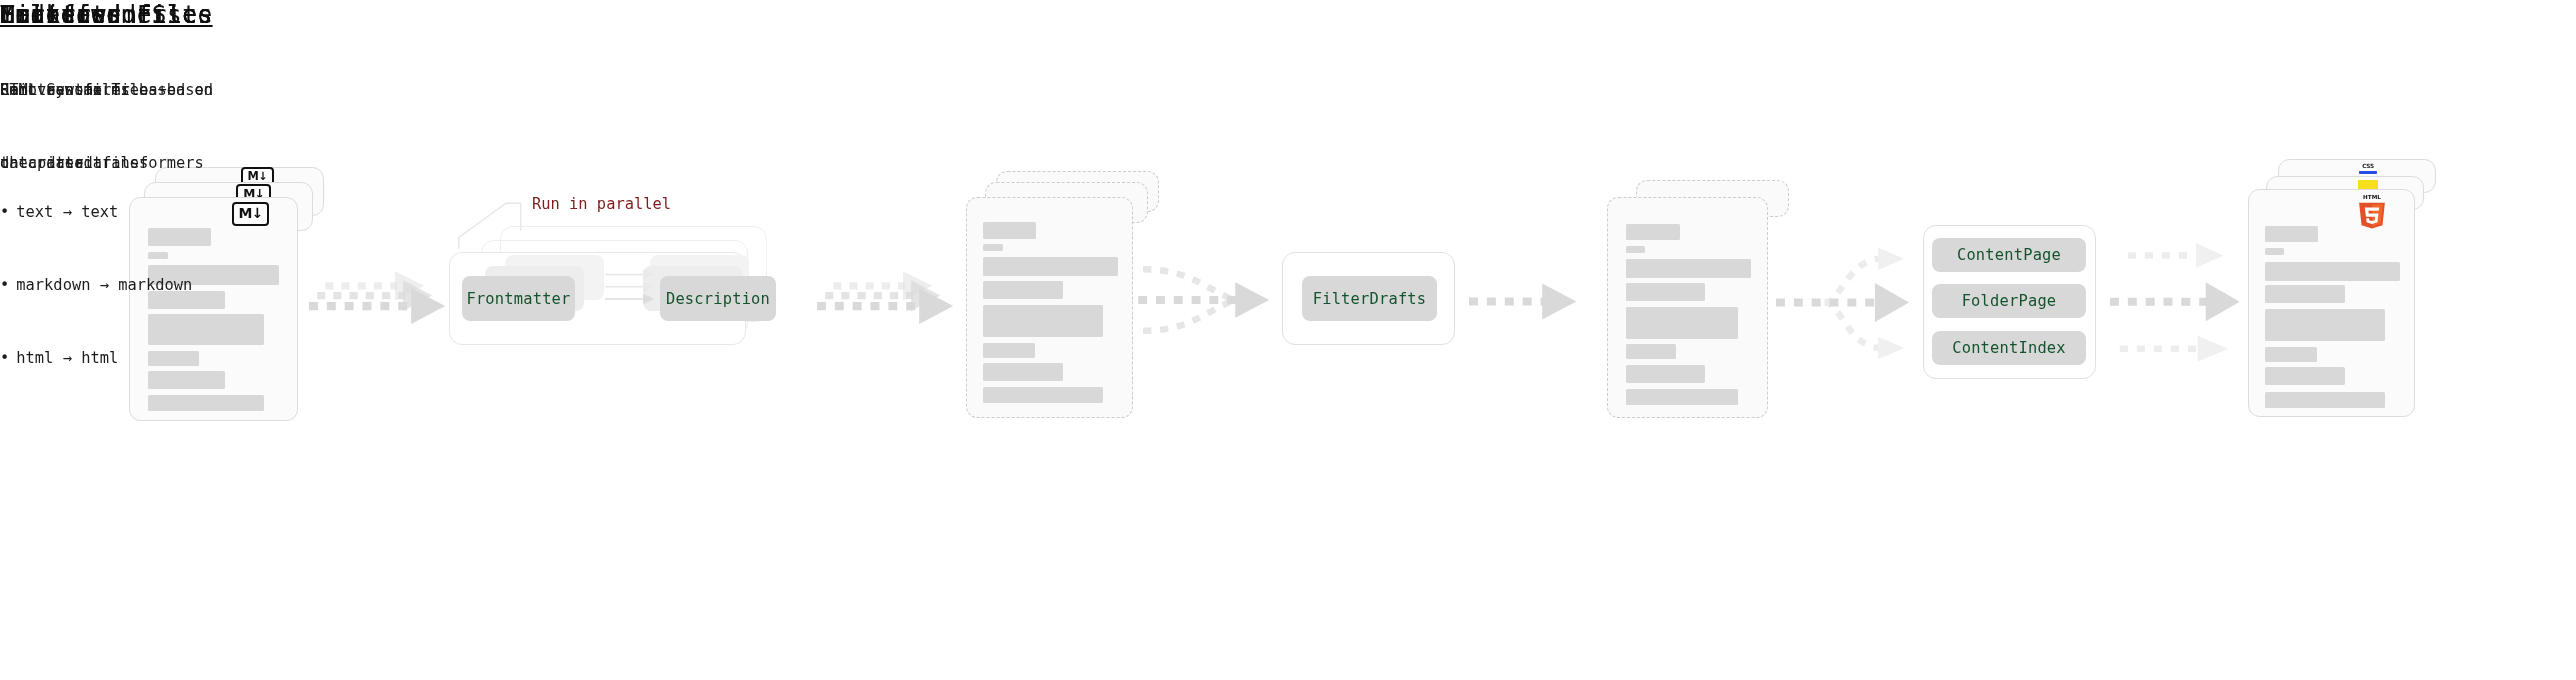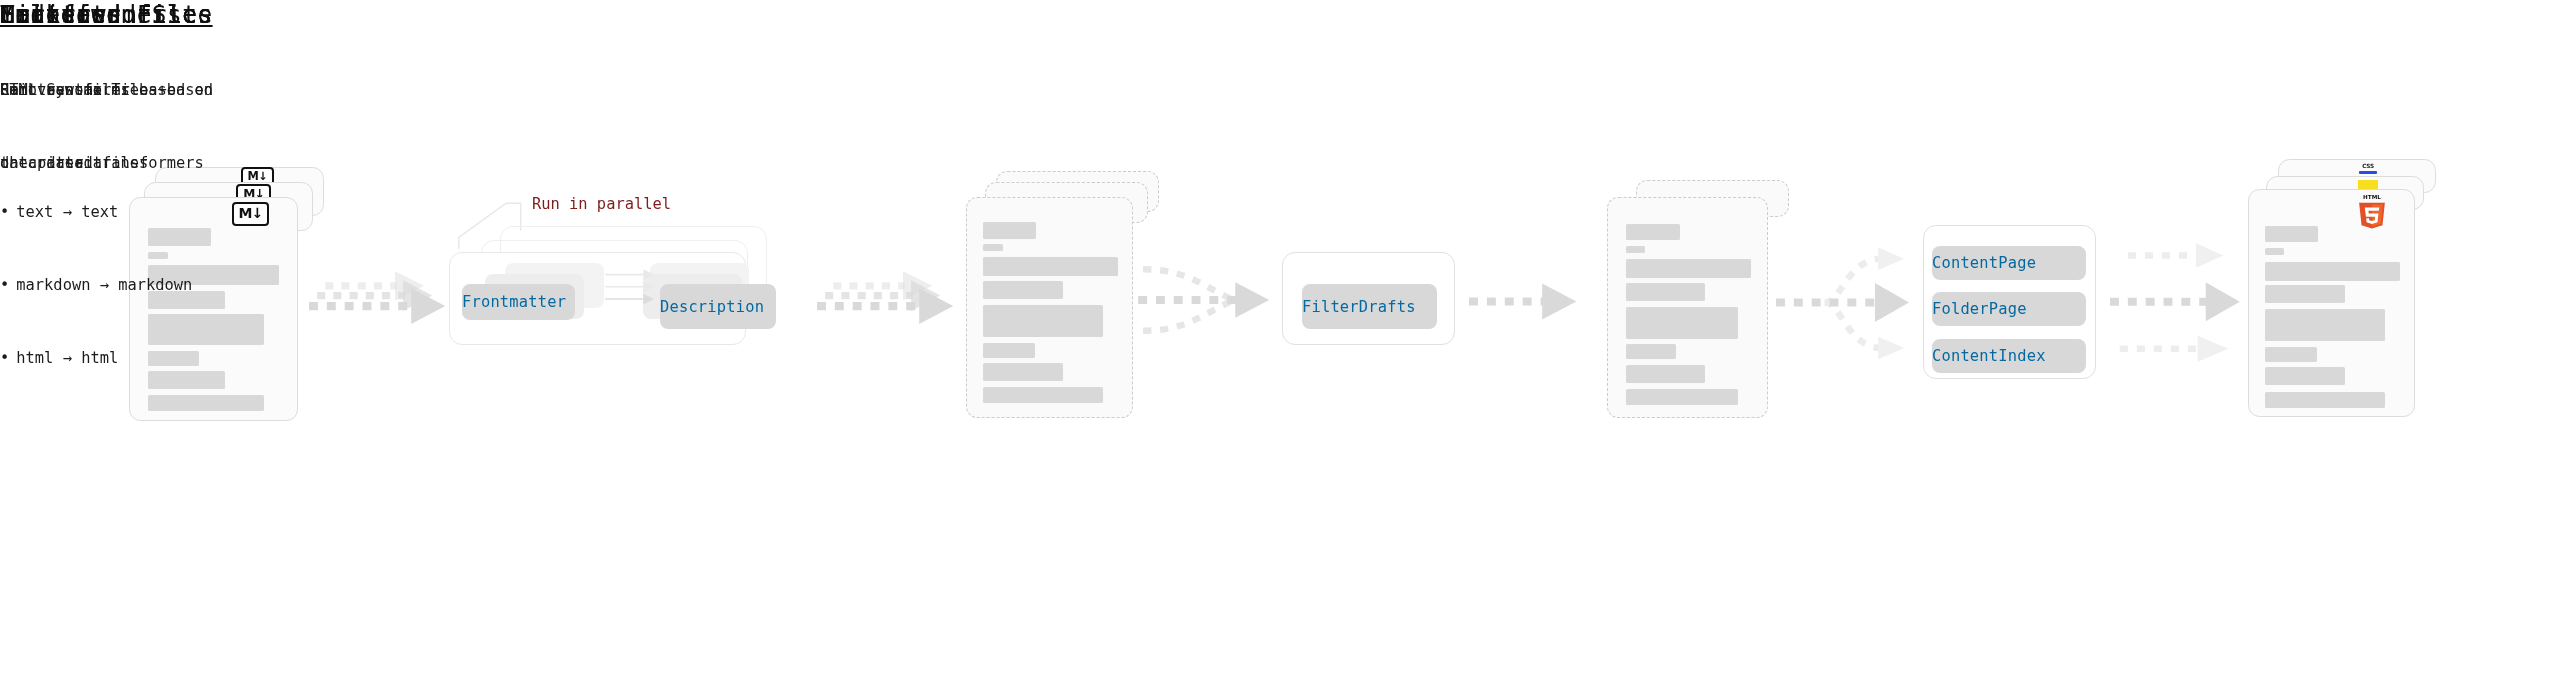--- a/index.html
+++ b/index.html
@@ -62,22 +62,22 @@
 
   
   .groupbox{
     position:absolute;box-sizing:border-box;
     border:1.3px solid #e0e0e0;border-radius:13px;background:#ffffff;
   }
   .groupbox.ghost{background:transparent;border-color:#efefef;}
   .chip{
     position:absolute;box-sizing:border-box;
     background:#d8d8d8;border-radius:8.1px;
-    display:flex;align-items:center;
-    font-size:15.4px;color:#0369a1;white-space:nowrap;letter-spacing:0.2px;margin-top:8px;
+    display:flex;align-items:center;justify-content:center;
+    font-size:15.4px;color:#14532d;white-space:nowrap;letter-spacing:0.2px;
   }
   .chip.ghost{background:#ededed;}
   .chip.ghost2{background:#f3f3f3;}
 
   .para-label{
     position:absolute;font-size:15.4px;color:#7f1d1d;white-space:nowrap;
   }
 
   svg.deco{position:absolute;overflow:visible;}
 </style>
@@ -152,21 +152,21 @@
           <polygon points="48,3 58,8 48,13" fill="#e9e9e9"></polygon>
         <line x1="0" y1="23" x2="48" y2="23"></line>
           <polygon points="48,18 58,23 48,28" fill="#e9e9e9"></polygon>
       </g>
       <g stroke="#dcdcdc" stroke-width="2" fill="none">
         <line x1="0" y1="38" x2="48" y2="38"></line>
           <polygon points="48,33 58,38 48,43" fill="#dcdcdc"></polygon>
       </g>
     </svg>
 
-    <div class="chip" style="left:462px;top:276px;width:113px;height:36px;">
+    <div class="chip" style="left:462px;top:276px;width:113px;height:45px;">
       <span>Frontmatter</span>
     </div>
     <div class="chip" style="left:660px;top:276px;width:116px;height:45px;">
       <span>Description</span>
     </div>
 
     <div class="title" style="left:449px;top:375px;">Transformers</div>
 
     <div class="caption" style="left:449px;top:416px;">
       <div>Can transform:</div>

